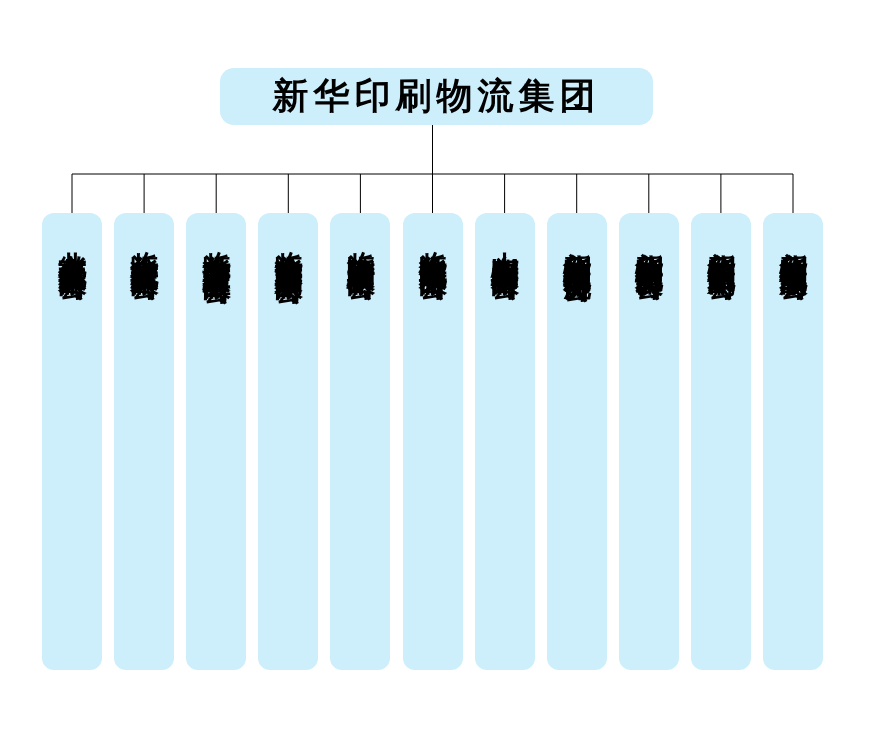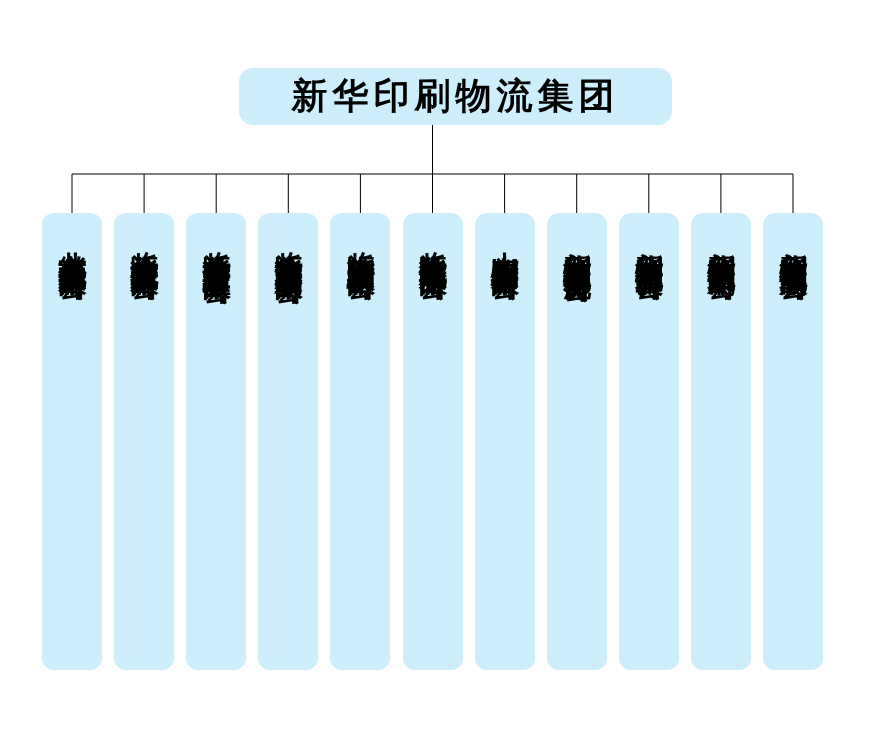--- a/index.html
+++ b/index.html
@@ -18,21 +18,20 @@
   .title-box {
     position: absolute;
     left: 220px;
     top: 68px;
     width: 433px;
     height: 57px;
     border-radius: 14px;
     display: flex;
     align-items: center;
     justify-content: center;
-    margin-left: 19px;
   }
   .title-box span {
     font-size: 36px;
     font-weight: bold;
     letter-spacing: 5px;
     color: #000000;
     white-space: nowrap;
   }
   .connectors {
     position: absolute;

